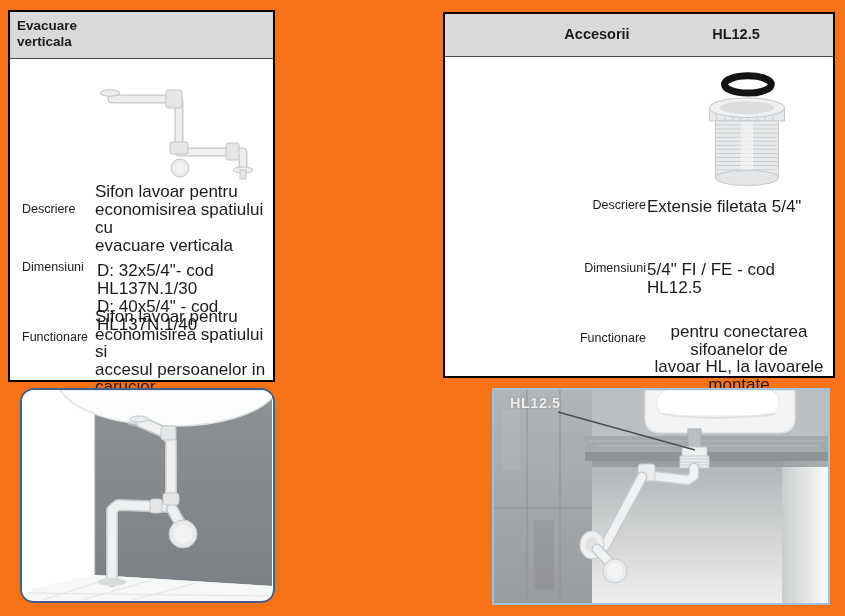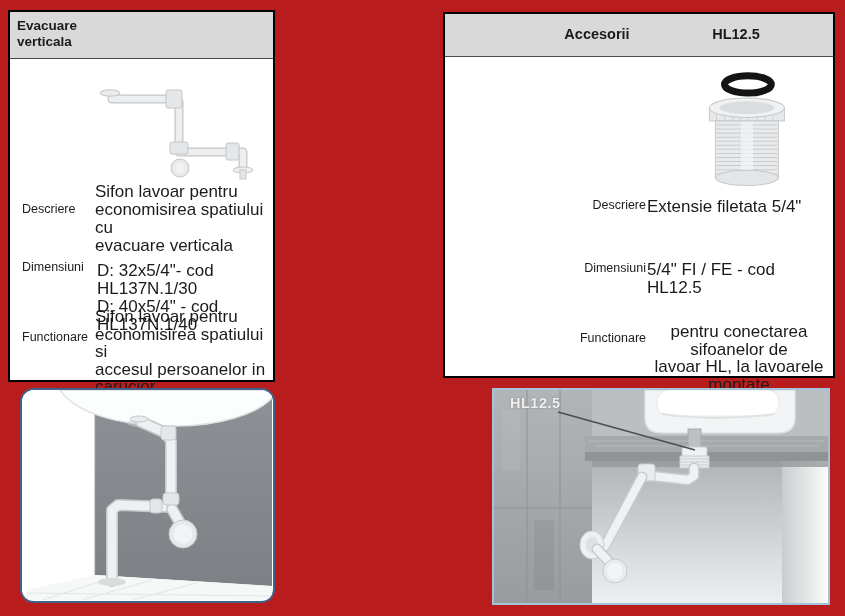--- a/index.html
+++ b/index.html
@@ -1,17 +1,17 @@
 <!DOCTYPE html>
 <html><head>
 <meta charset="utf-8">
 <style>
   html,body{margin:0;padding:0;background:#ffffff;}
   .page{
-    position:relative;width:845px;height:616px;background:#b91c1c;
+    position:relative;width:845px;height:616px;background:#f97316;
     font-family:"Liberation Sans","DejaVu Sans",sans-serif;color:#1b1b1b;overflow:hidden;
   }
   .card{position:absolute;border:2px solid #000;background:#fff;box-sizing:border-box;}
   .card-left{left:8px;top:10px;width:267px;height:372px;}
   .card-right{left:443px;top:12px;width:392px;height:366px;}
   .card-header{position:relative;background:#d9d9d9;border-bottom:1px solid #4a4a4a;box-sizing:border-box;}
   .card-left .card-header{height:47px;}
   .card-right .card-header{height:43px;}
   .hdr-title{position:absolute;font-weight:bold;font-size:13.5px;line-height:1.18;}
   .hdr-code{position:absolute;font-weight:bold;font-size:14.5px;text-align:center;}

